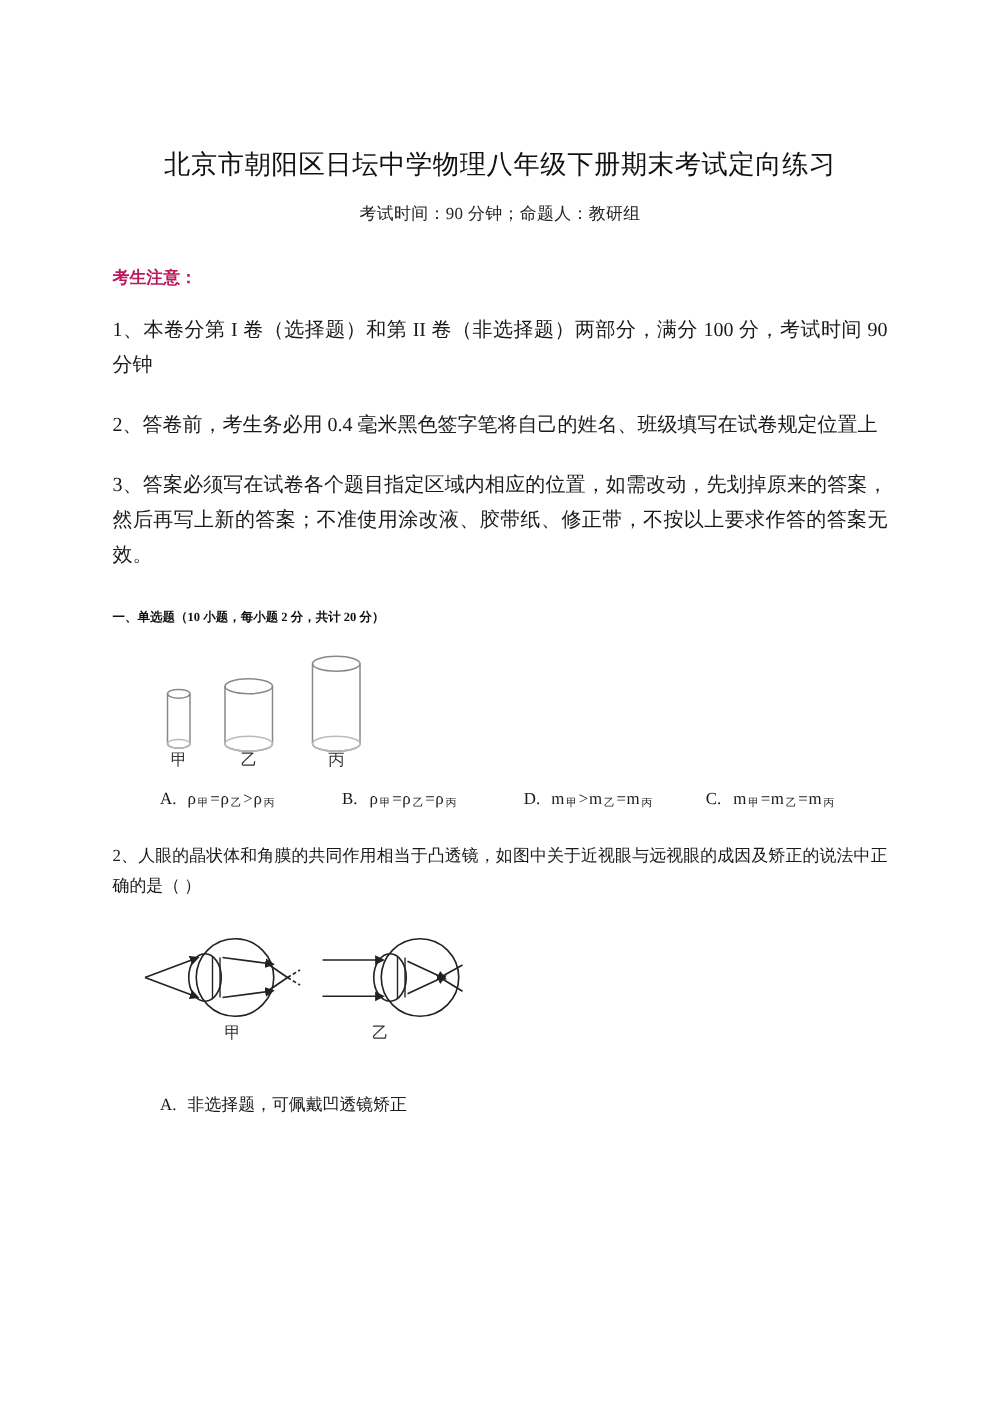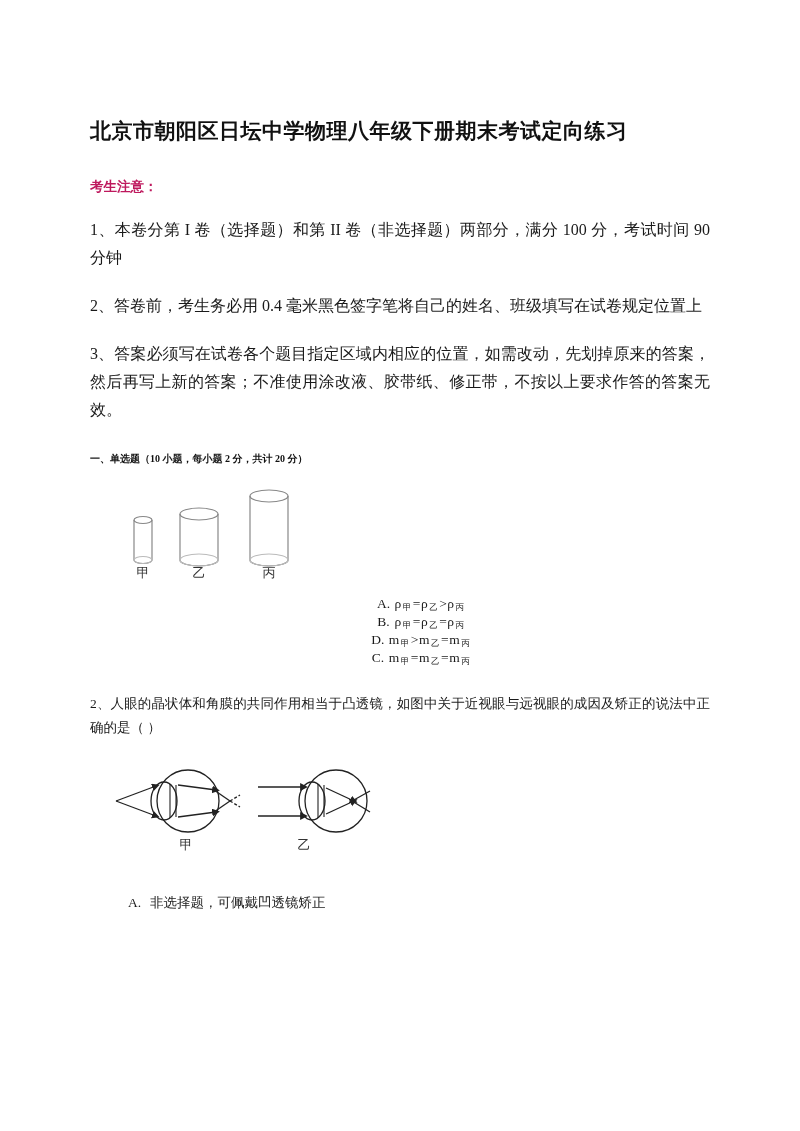--- a/index.html
+++ b/index.html
@@ -17,22 +17,23 @@
   }
   .page {
     position: absolute;
     left: 0; top: 0;
     width: 800px;
     height: 1131px;
     box-sizing: border-box;
     padding: 0 90px;
   }
   .doc-title {
+    text-align: center;
     font-size: 21px;
-    font-weight: bold;
+    font-weight: normal;
     letter-spacing: 0.5px;
     margin: 0;
     padding-top: 118px;
     line-height: 1.3;
     color: #111;
   }
   .doc-subtitle {
     text-align: center;
     font-size: 13.5px;
     margin: 0;
@@ -77,24 +78,24 @@
     padding-top: 24px;
     line-height: 1.78;
     text-align: justify;
     color: #1a1a1a;
   }
   .figure-block {
     padding-top: 14px;
   }
   .options-grid {
     display: grid;
-    grid-template-columns: 1fr;
+    grid-template-columns: 1fr 1fr 1fr 1fr;
+    row-gap: 17px;
     padding-top: 16px;
     padding-left: 38px;
-    text-align: center;
   }
   .option {
     font-size: 13.5px;
     color: #1a1a1a;
     white-space: nowrap;
   }
   .option .lbl {
     display: inline-block;
     min-width: 22px;
   }
@@ -134,20 +135,21 @@
     color: #333;
     text-align: center;
   }
 </style>
 </head>
 <body>
 
 <div class="page">
 
   <h1 class="doc-title">北京市朝阳区日坛中学物理八年级下册期末考试定向练习</h1>
+  <p class="doc-subtitle">考试时间：90 分钟；命题人：教研组</p>
 
   <p class="notice-title">考生注意：</p>
   <p class="notice-item">1、本卷分第 I 卷（选择题）和第 II 卷（非选择题）两部分，满分 100 分，考试时间 90 分钟</p>
   <p class="notice-item">2、答卷前，考生务必用 0.4 毫米黑色签字笔将自己的姓名、班级填写在试卷规定位置上</p>
   <p class="notice-item">3、答案必须写在试卷各个题目指定区域内相应的位置，如需改动，先划掉原来的答案，然后再写上新的答案；不准使用涂改液、胶带纸、修正带，不按以上要求作答的答案无效。</p>
 
 
   <p class="group-header">一、单选题（10 小题，每小题 2 分，共计 20 分）</p>
 
 

